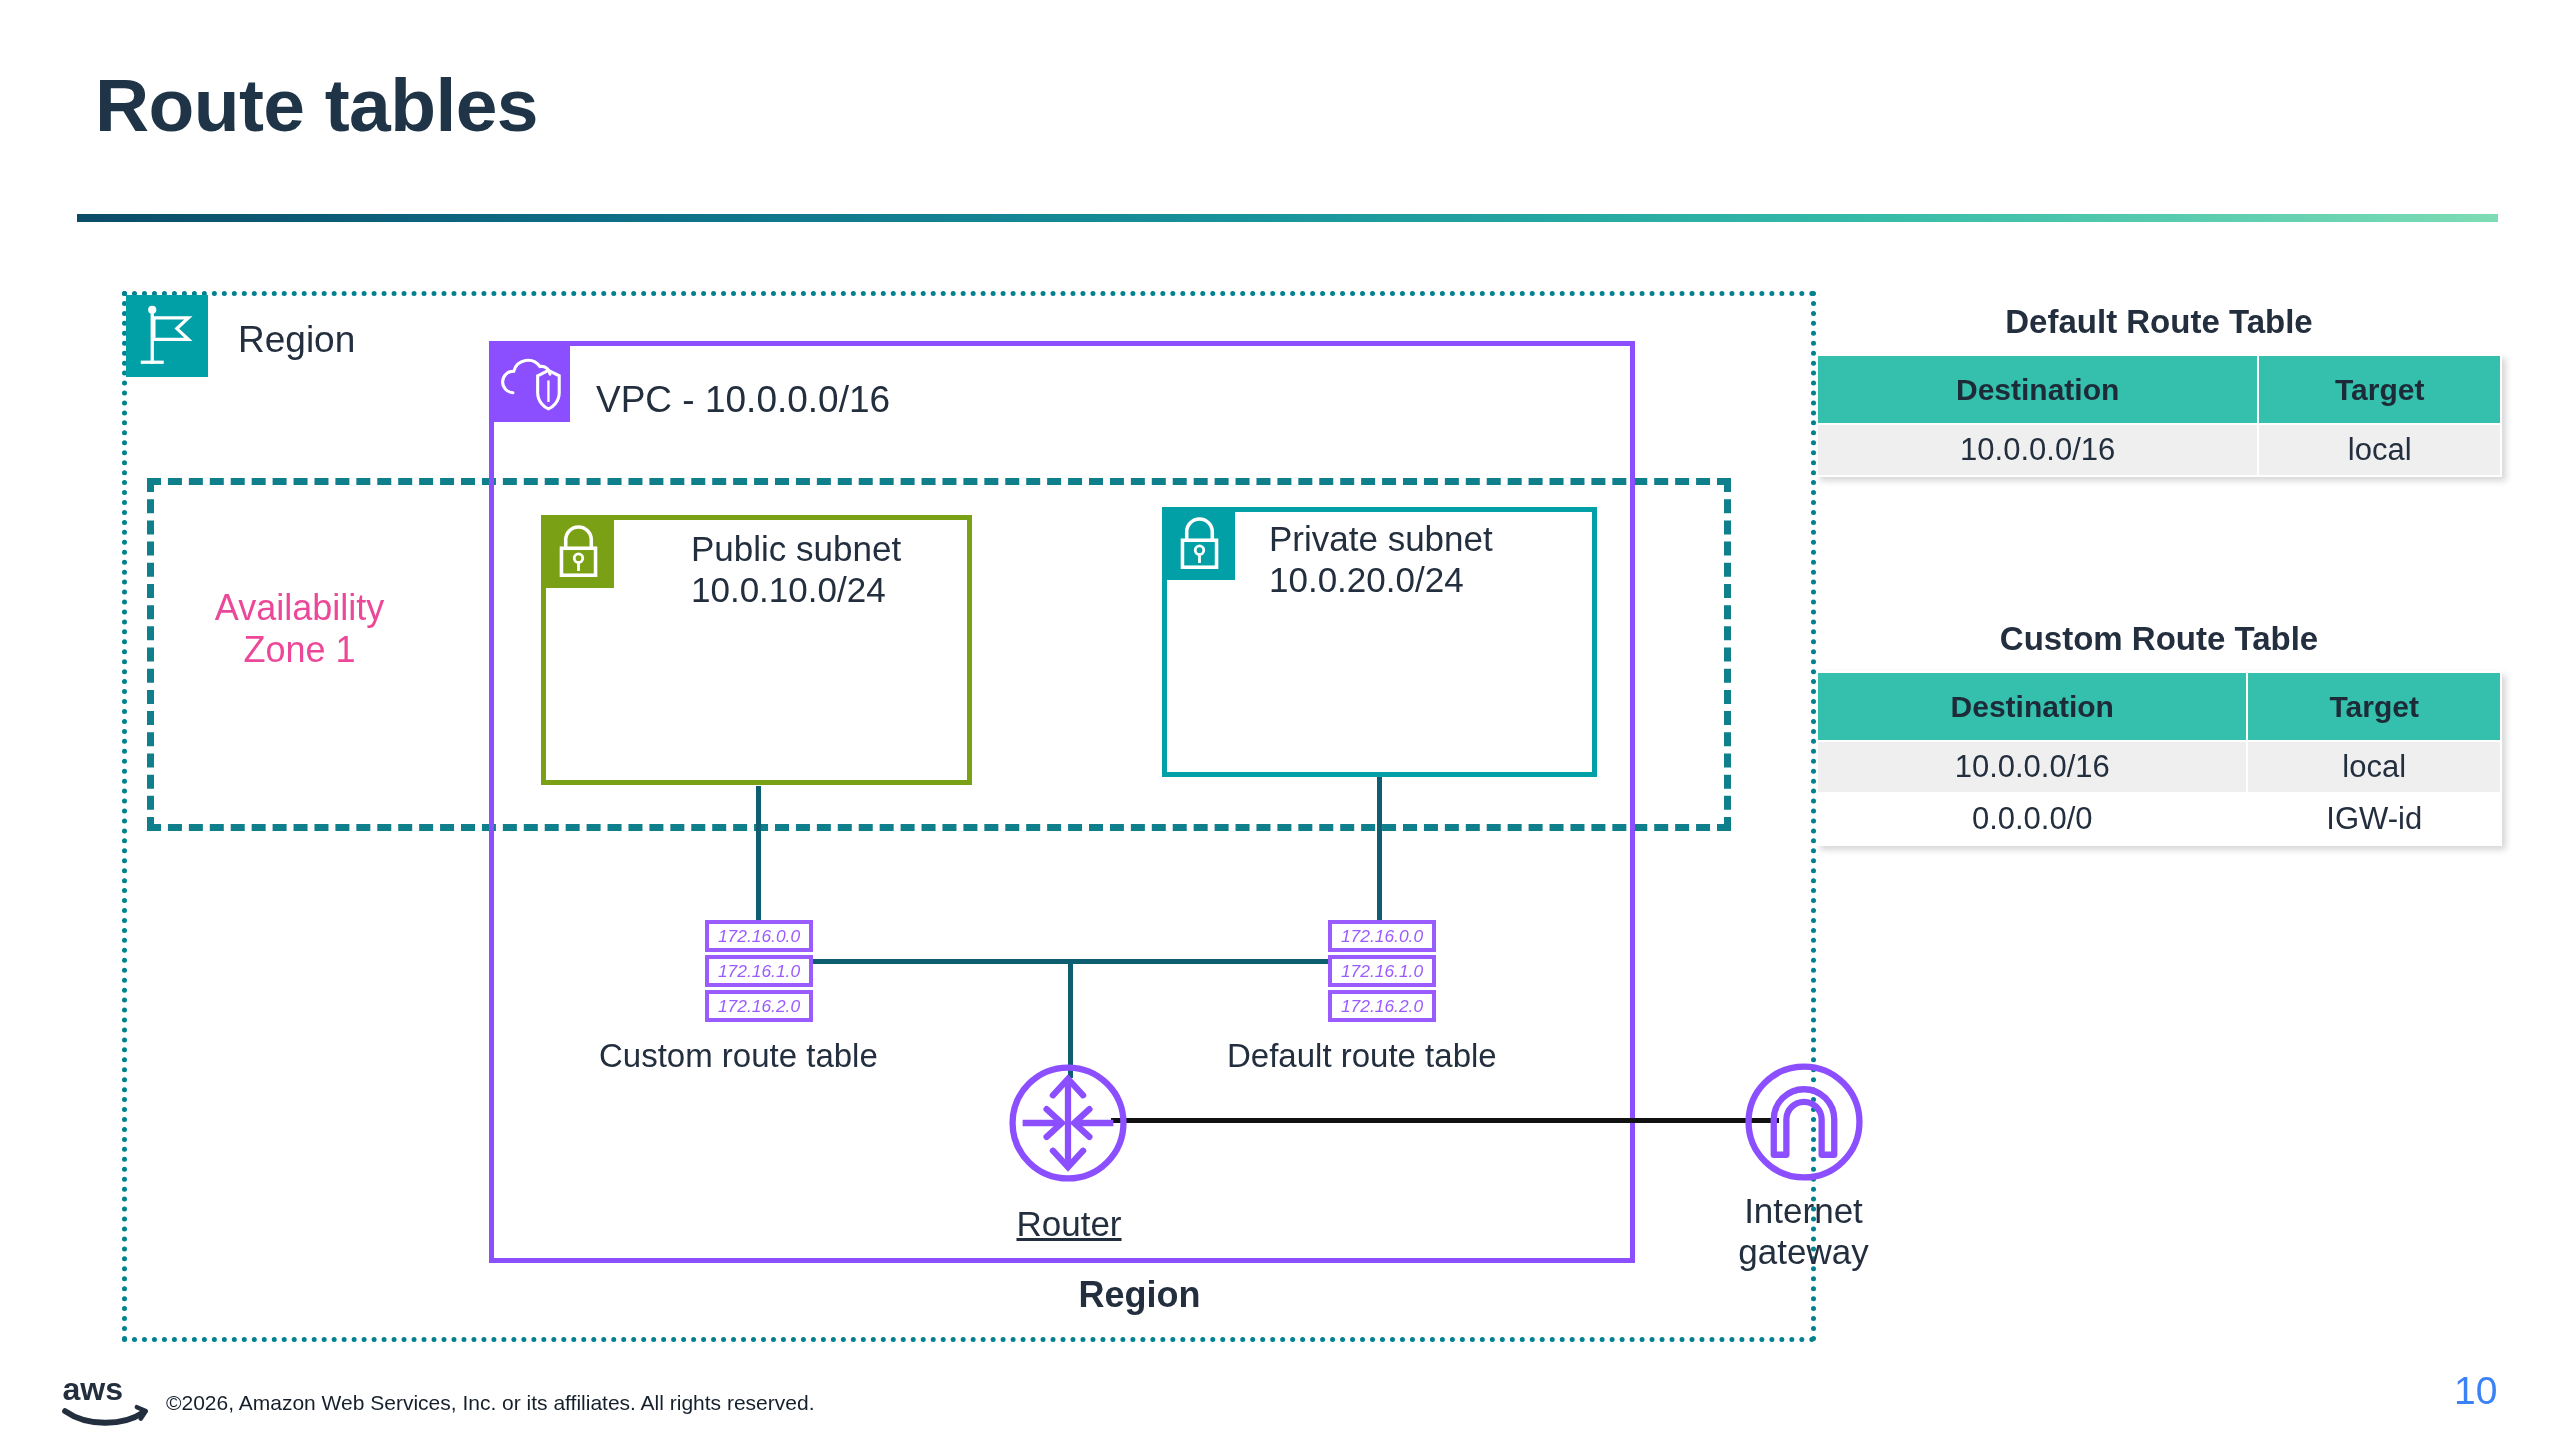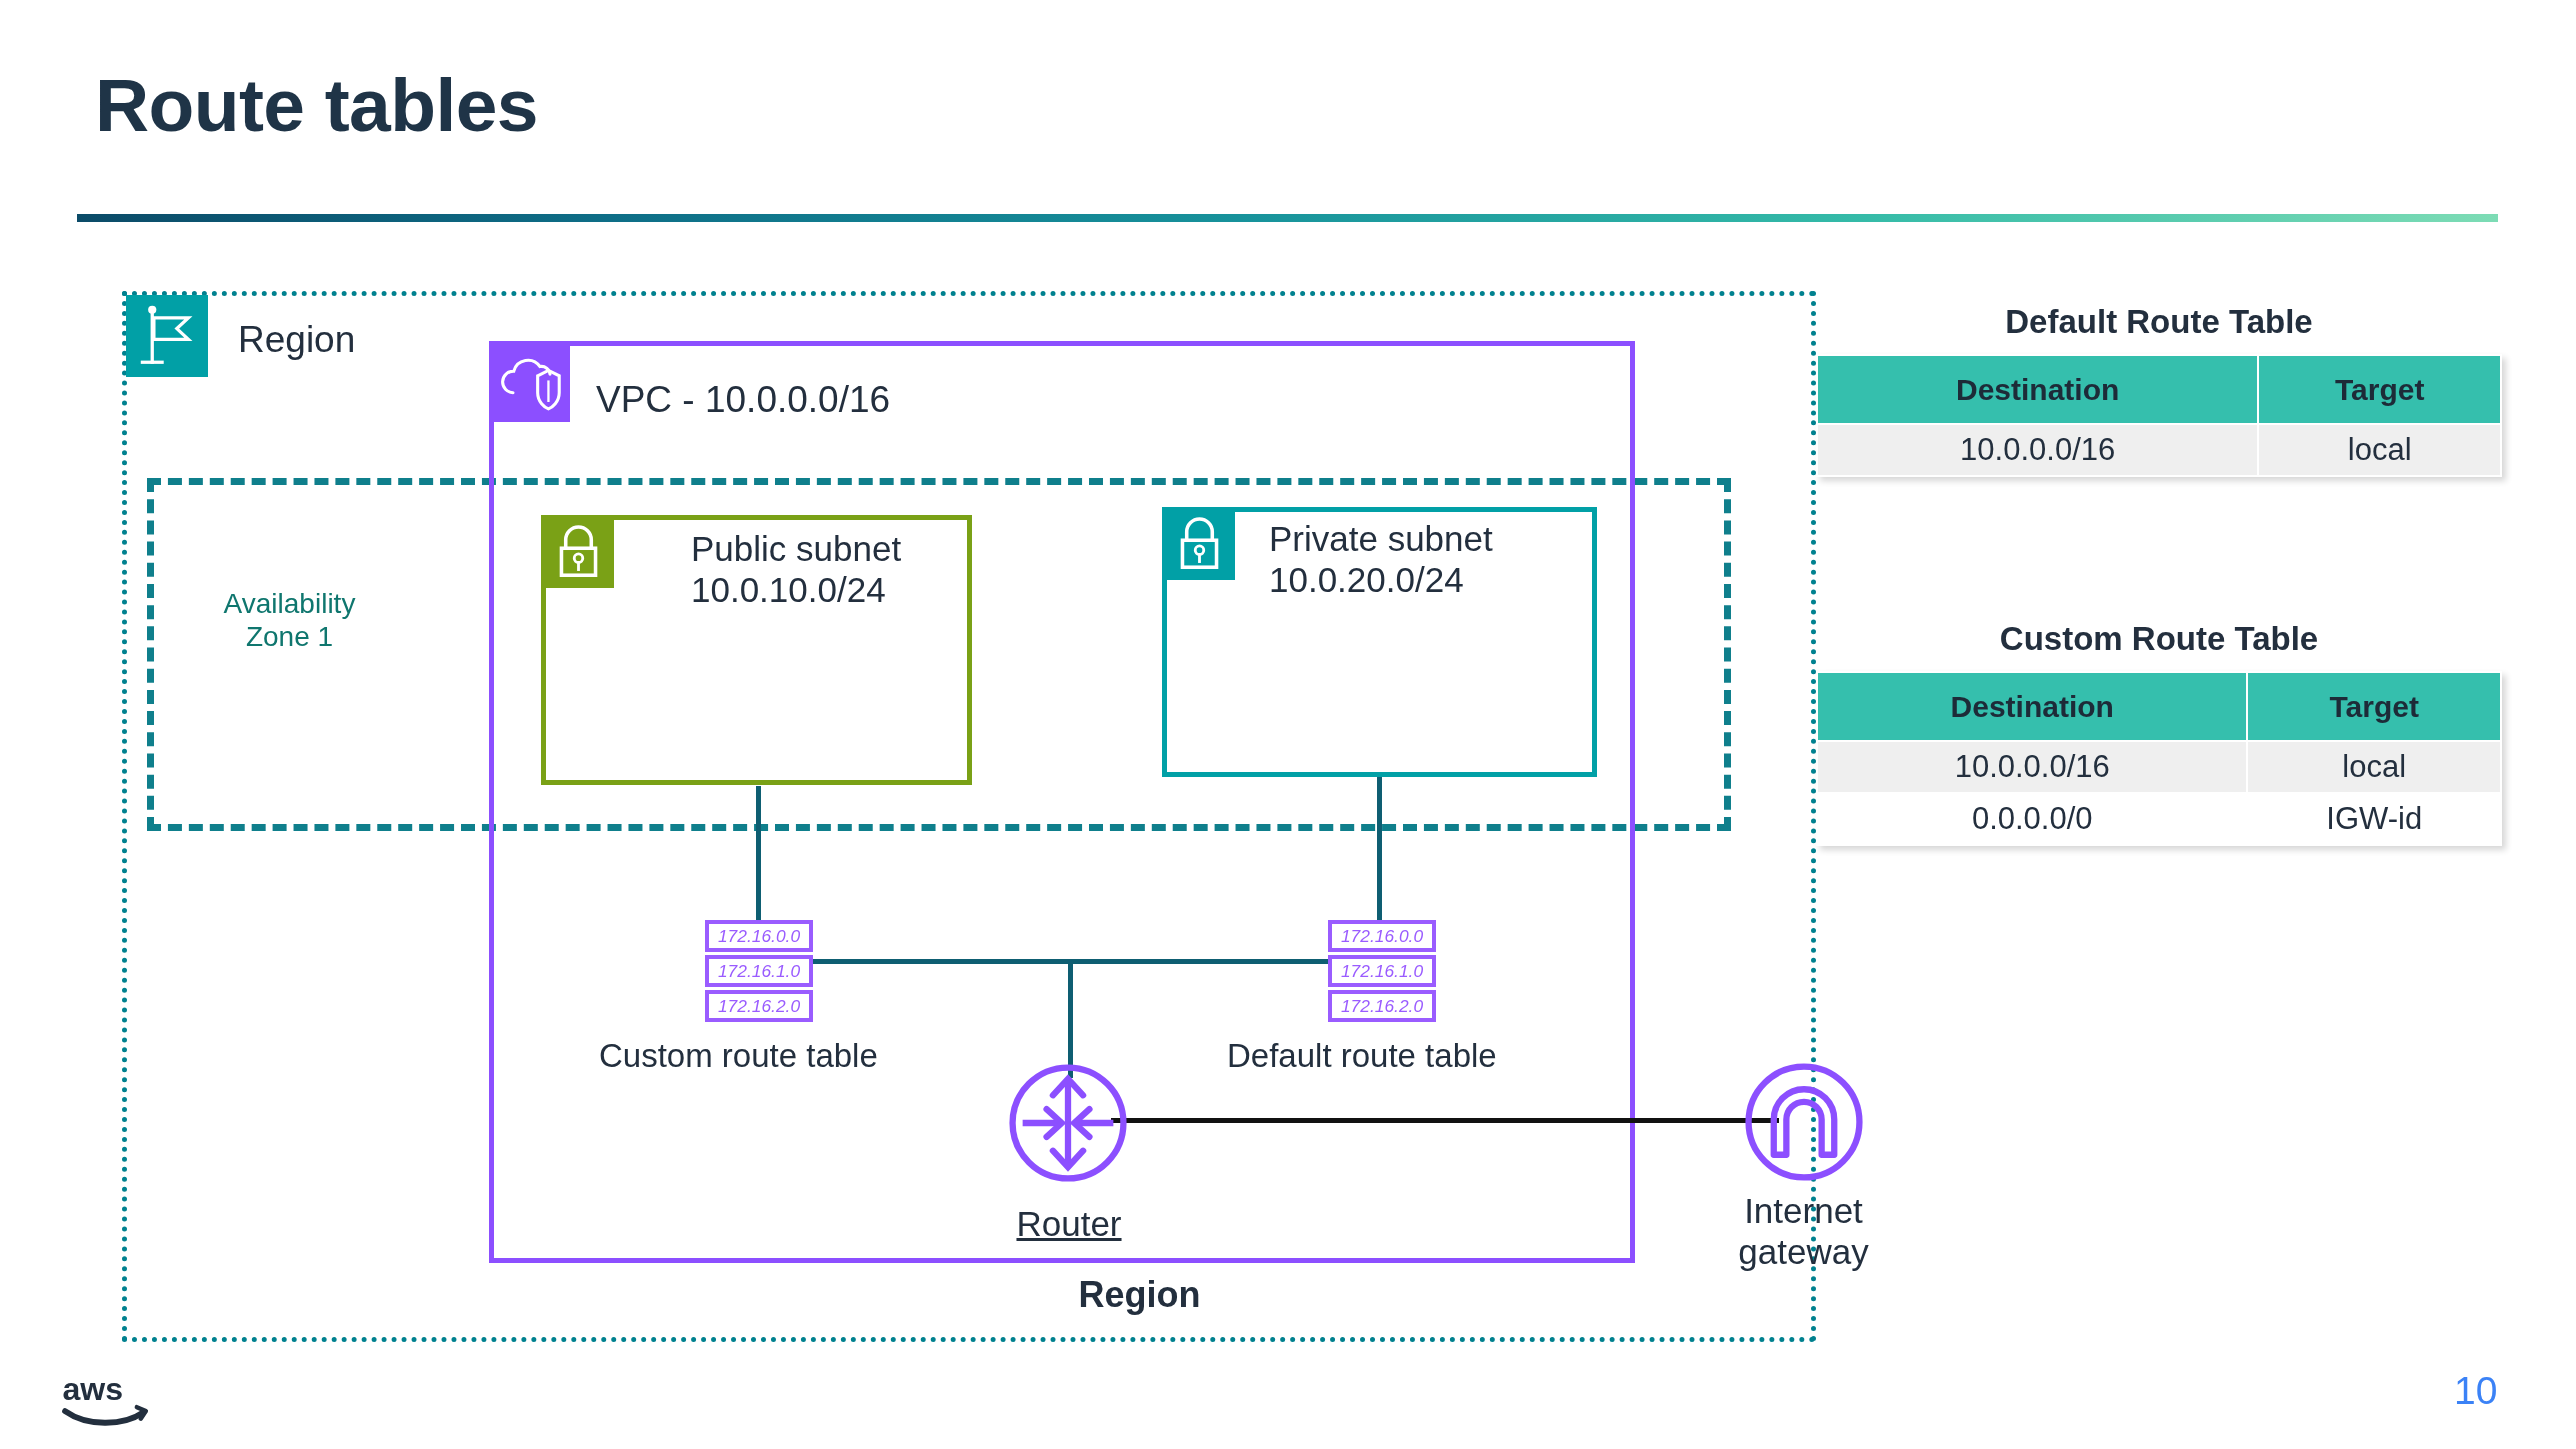--- a/index.html
+++ b/index.html
@@ -39,22 +39,22 @@
     position:absolute;left:1030px;top:1274px;width:219px;text-align:center;
     font-size:36px;font-weight:700;color:#232f3e;
   }
 
   
   .az-box{
     position:absolute;left:147px;top:478px;width:1584px;height:353px;
     border:7px dashed #0f7f8c;box-sizing:border-box;
   }
   .az-label{
-    position:absolute;left:151px;top:587px;width:277px;text-align:center;
-    font-size:28px;line-height:1.18;color:#0f766e;
+    position:absolute;left:161px;top:587px;width:277px;text-align:center;
+    font-size:36px;line-height:1.18;color:#ec4899;
   }
 
   
   .vpc-box{
     position:absolute;left:489px;top:341px;width:1146px;height:922px;
     border:5.2px solid #8c4fff;box-sizing:border-box;
   }
   .vpc-icon{
     position:absolute;left:493px;top:345px;width:77px;height:77px;
     background:#8c4fff;
@@ -282,16 +282,17 @@
     </table>
   </div>
 
   <div class="aws-logo">
     <svg viewBox="0 0 160 92" width="103" height="59">
       <text x="2" y="46" font-family="Liberation Sans, sans-serif" font-size="50" font-weight="700" fill="#232f3e">aws</text>
       <path d="M6 64 C40 88 96 88 128 66" fill="none" stroke="#232f3e" stroke-width="9" stroke-linecap="round"></path>
       <path d="M118 58 L132 64 L124 76" fill="none" stroke="#232f3e" stroke-width="7" stroke-linecap="round" stroke-linejoin="round"></path>
     </svg>
   </div>
+  <div class="copyright">©2026, Amazon Web Services, Inc. or its affiliates. All rights reserved.</div>
   <div class="page-num">10</div>
 
 </div>
 
 
 </body></html>

